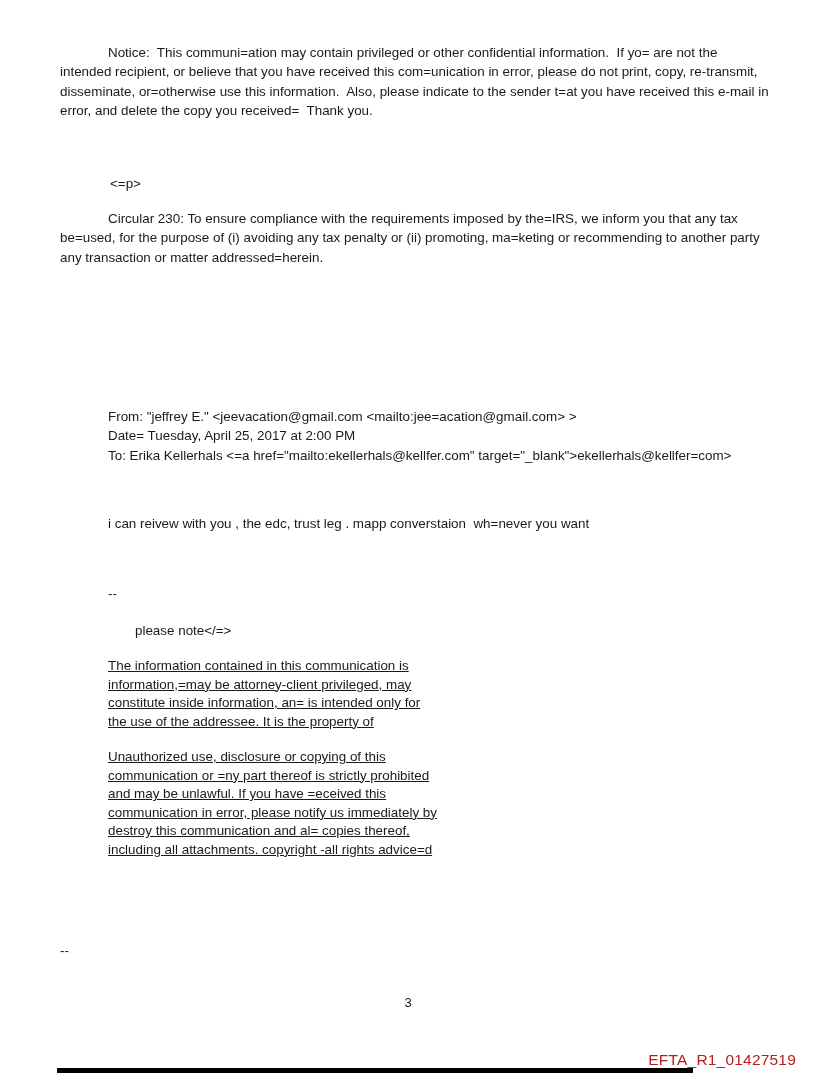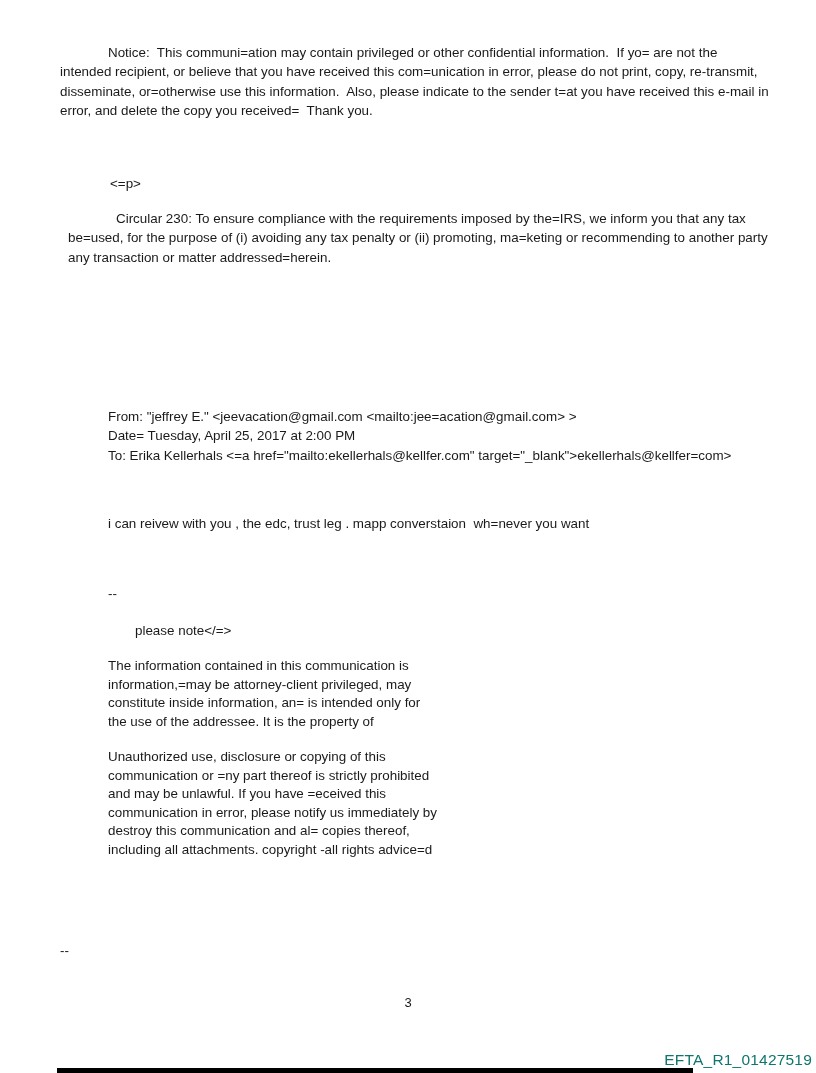--- a/index.html
+++ b/index.html
@@ -20,37 +20,38 @@
   .block {
     position: absolute;
   }
   .line {
     white-space: pre;
     line-height: 19.4px;
     margin-left: 12px;
   }
   .tight .line {
     line-height: 18.6px;
+    text-decoration: underline;
   }
   .indent-first {
     padding-left: 48px;
   }
   .page-number {
     position: absolute;
     left: 0;
     right: 0;
     text-align: center;
     font-size: 13px;
   }
   .bates {
     position: absolute;
-    right: 4px;
+    right: 20px;
     font-size: 15.5px;
     letter-spacing: 0.2px;
-    color: #0f766e;
+    color: #b91c1c;
   }
   .scan-bar {
     position: absolute;
     left: 57px;
     bottom: 0;
     width: 636px;
     height: 5px;
     background: #000000;
   }
 </style>
@@ -63,21 +64,21 @@
     <div class="line indent-first">Notice:  This communi=ation may contain privileged or other confidential information.  If yo= are not the</div>
     <div class="line">intended recipient, or believe that you have received this com=unication in error, please do not print, copy, re-transmit,</div>
     <div class="line">disseminate, or=otherwise use this information.  Also, please indicate to the sender t=at you have received this e-mail in</div>
     <div class="line">error, and delete the copy you received=  Thank you.</div>
   </div>
 
   <div class="block" style="left:98px; top:174px;">
     <div class="line">&lt;=p&gt;</div>
   </div>
 
-  <div class="block" style="left:56px; top:209px; width:724px;">
+  <div class="block" style="left:48px; top:209px; width:724px;">
     <div class="line indent-first">Circular 230: To ensure compliance with the requirements imposed by the=IRS, we inform you that any tax</div>
     <div class="line">be=used, for the purpose of (i) avoiding any tax penalty or (ii) promoting, ma=keting or recommending to another party</div>
     <div class="line">any transaction or matter addressed=herein.</div>
   </div>
 
   <div class="block" style="left:96px; top:407px; width:700px;">
     <div class="line">From: "jeffrey E." &lt;jeevacation@gmail.com &lt;mailto:jee=acation@gmail.com&gt; &gt;</div>
     <div class="line">Date= Tuesday, April 25, 2017 at 2:00 PM</div>
     <div class="line">To: Erika Kellerhals &lt;=a href="mailto:ekellerhals@kellfer.com" target="_blank"&gt;ekellerhals@kellfer=com&gt;</div>
   </div>

